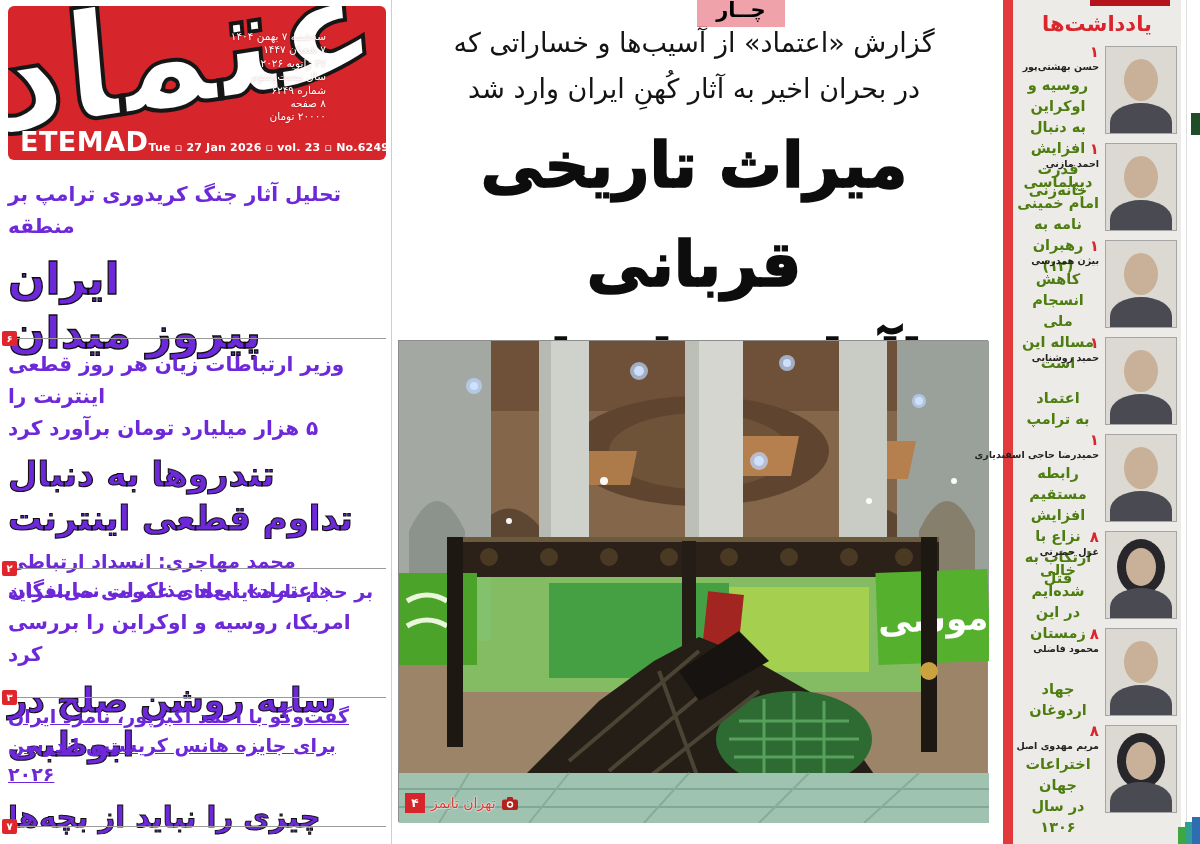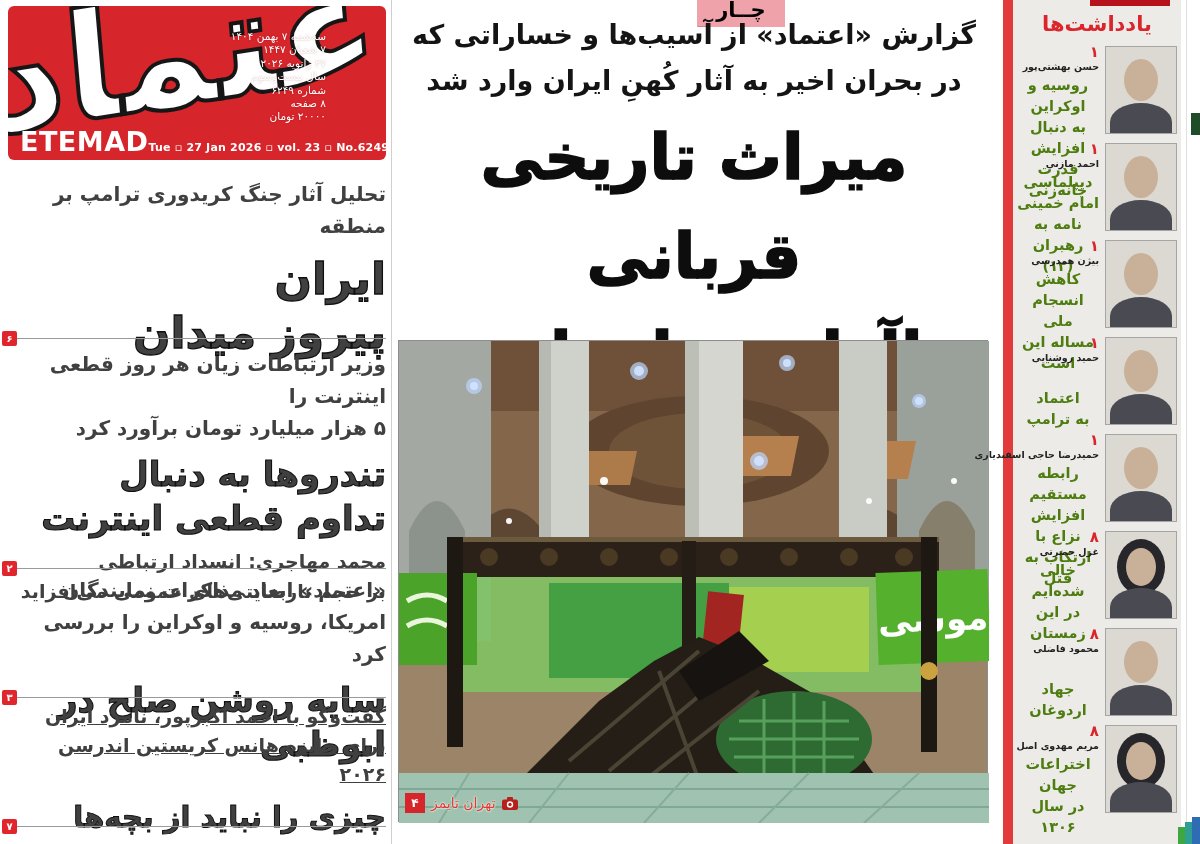--- a/index.html
+++ b/index.html
@@ -19,21 +19,21 @@
   .mh-bottom { position:absolute; left:12px; right:8px; bottom:3px; display:flex;
                align-items:baseline; color:#fff; }
   .logo-en { font-size:27px; font-weight:bold; letter-spacing:.5px; }
   .mh-info { font-size:11px; font-weight:bold; white-space:nowrap; letter-spacing:.2px; }
 
   
   .vline { position:absolute; top:0; width:1px; height:844px; background:#cfcfcf; }
 
   
   .leftcol { position:absolute; left:8px; top:160px; width:378px; height:684px; }
-  .article { position:absolute; left:0; width:100%; text-align:right; direction:rtl; color:#404040; }
+  .article { position:absolute; left:0; width:100%; text-align:left; direction:rtl; color:#6d28d9; }
   .a-kicker { font-size:20px; font-weight:bold; line-height:32px; white-space:pre-line; }
   .a-kicker.small { font-size:19px; line-height:29px;text-decoration:underline; }
   .a-head-xl { font-size:44px; font-weight:bold; line-height:54px; margin-top:10px;
                -webkit-text-stroke:1.3px #101010; white-space:pre-line; }
   .a-head-lg { font-size:34px; font-weight:bold; line-height:44px; margin-top:8px;
                -webkit-text-stroke:1.1px #101010; white-space:pre-line; }
   .a-head-md { font-size:29px; font-weight:bold; line-height:40px; margin-top:8px;
                -webkit-text-stroke:1px #101010; white-space:pre-line; }
   .a-sub { font-size:19px; font-weight:bold; line-height:30px; margin-top:6px; white-space:pre-line; }
   .divider { position:absolute; left:9px; width:377px; height:0; border-top:1.6px solid #9a9a9a; }
@@ -41,21 +41,21 @@
             color:#fff; font-size:10px; font-weight:bold; display:flex; align-items:center;
             justify-content:center; border-radius:2px; }
 
   
   .centercol { position:absolute; left:392px; top:0; width:604px; height:844px; }
   .pink-tag { position:absolute; left:305px; top:0; width:88px; height:27px; background:#efa2a9;
               color:#000000; font-weight:bold; font-size:21px; text-align:center; line-height:20px;
               overflow:hidden; direction:rtl; z-index:0; }
   .pink-tag::after { content:""; position:absolute; left:0; bottom:-8px; border-left:10px solid transparent;
                      border-top:9px solid #d2838b; }
-  .lead-kicker { position:relative; z-index:1; margin-top:12px; font-size:27px; font-weight:bold;
+  .lead-kicker { position:relative; z-index:1; margin-top:20px; font-size:27px; font-weight:normal;
                  line-height:46px; text-align:center; direction:rtl; color:#141414; white-space:pre-line; }
   .lead-head { margin-top:4px; font-size:63px; font-weight:bold; line-height:99px; text-align:center;
                direction:rtl; color:#0d0d0d; -webkit-text-stroke:1.6px #0d0d0d; white-space:pre-line; }
   .photo-wrap { position:absolute; left:6px; top:340px; width:590px; height:482px;
                 border:1px solid #8d8d8d; background:#9b8468; }
   .photo-caption { position:absolute; left:6px; bottom:8px; display:flex; align-items:center;
                    gap:6px; direction:ltr; z-index:3; }
   .cap-badge { width:20px; height:20px; background:#d6252b; color:#fff; font-size:12px;
                font-weight:bold; display:flex; align-items:center; justify-content:center; }
   .cap-credit { color:#e0392e; font-weight:normal; font-size:14px; direction:rtl;

